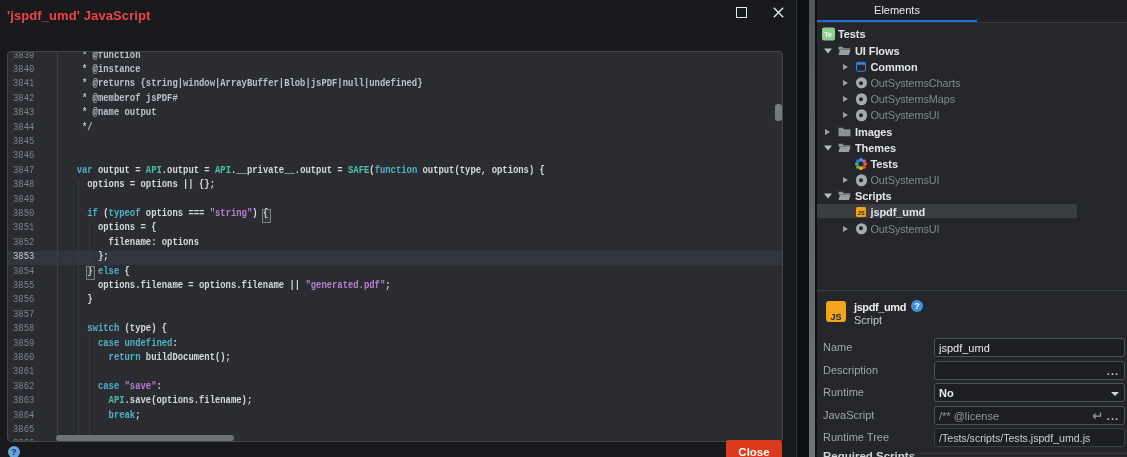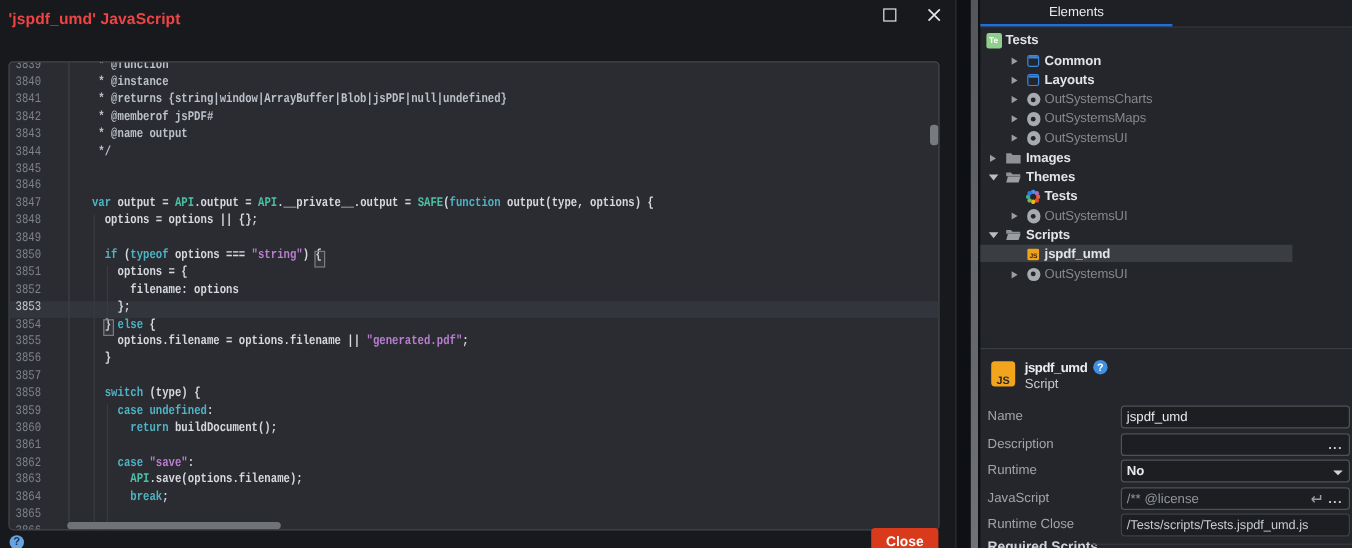--- a/index.html
+++ b/index.html
@@ -159,28 +159,33 @@
     <div id="tabbar" class="abs"></div>
   </div>
   <div id="tree" class="abs">
     <div class="r">
       <div class="abs ic" style="left:4.5px">
           <div style="width:13px;height:13px;background:#8fce8c;border-radius:2px;color:#fff;font-size:7px;font-weight:bold;text-align:center;line-height:13px;">Te</div>
         </div>
       <div class="abs lbl" style="left:21px">Tests</div>
     </div>
     <div class="r">
+      <div class="abs expd" style="left:7px"></div>
+      <div class="abs ic" style="left:21px">
+        <svg width="13" height="11" viewBox="0 0 13 11">
+            <path d="M0.5,1.2 h3.9 l1.4,1.5 h6.4 v1.6 h-11.7 z" fill="#8e9196"></path>
+            <path d="M1.9,4.6 h10.6 l-1.7,5 H0.5 z" fill="#9b9ea3"></path>
+          </svg>
+      </div>
+      <div class="abs lbl" style="left:38px">UI Flows</div>
+    </div>
+    <div class="r">
       <div class="abs expr" style="left:26px"></div>
       <div class="abs ic uiicon" style="left:38.5px"></div>
       <div class="abs lbl" style="left:53.5px">Common</div>
-    </div>
-    <div class="r">
-      <div class="abs expr" style="left:26px"></div>
-      <div class="abs ic uiicon" style="left:38.5px"></div>
-      <div class="abs lbl" style="left:53.5px">Layouts</div>
     </div>
     <div class="r">
       <div class="abs expr" style="left:26px"></div>
       <div class="abs ic osicon" style="left:38.5px"></div>
       <div class="abs lbl dim" style="left:53.5px">OutSystemsCharts</div>
     </div>
     <div class="r">
       <div class="abs expr" style="left:26px"></div>
       <div class="abs ic osicon" style="left:38.5px"></div>
       <div class="abs lbl dim" style="left:53.5px">OutSystemsMaps</div>
@@ -270,17 +275,17 @@
   <div class="abs field" style="top:383px;font-weight:bold">No
     <div class="abs" style="right:5px;top:7.5px;width:0;height:0;border-left:4px solid transparent;border-right:4px solid transparent;border-top:4.5px solid #d0d3d7;"></div>
   </div>
   <div class="abs plabel" style="top:408.5px">JavaScript</div>
   <div class="abs field" style="top:405.5px;color:#93979d">/** @license
     <svg class="abs" style="right:22px;top:5px" width="12" height="9" viewBox="0 0 12 9">
         <path d="M10.5,0.5 v3.6 H3.2 M3.2,4.1 l2.4,-2.4 M3.2,4.1 l2.4,2.4" stroke="#9a9ea4" stroke-width="1.2" fill="none"></path>
       </svg>
     <span class="dots">...</span>
   </div>
-  <div class="abs plabel" style="top:431px">Runtime Close</div>
+  <div class="abs plabel" style="top:431px">Runtime Tree</div>
   <div class="abs field" style="top:428px;color:#c9ccd0;border-color:#3c4045;font-size:10.6px">/Tests/scripts/Tests.jspdf_umd.js</div>
   <div id="reqs" class="abs">Required Scripts</div>
   <div id="reqline" class="abs"></div>
 </div>
 
 </body></html>

